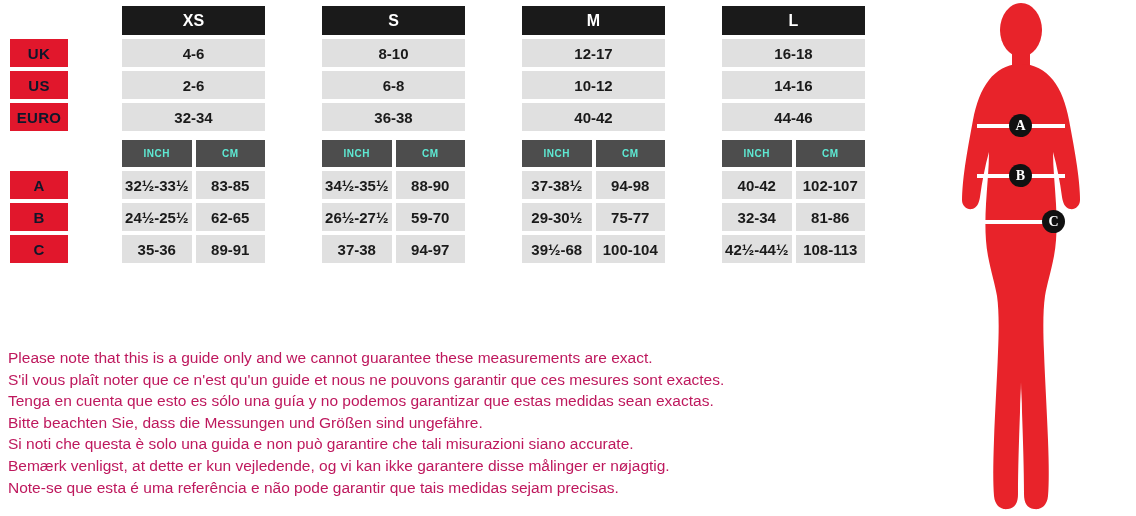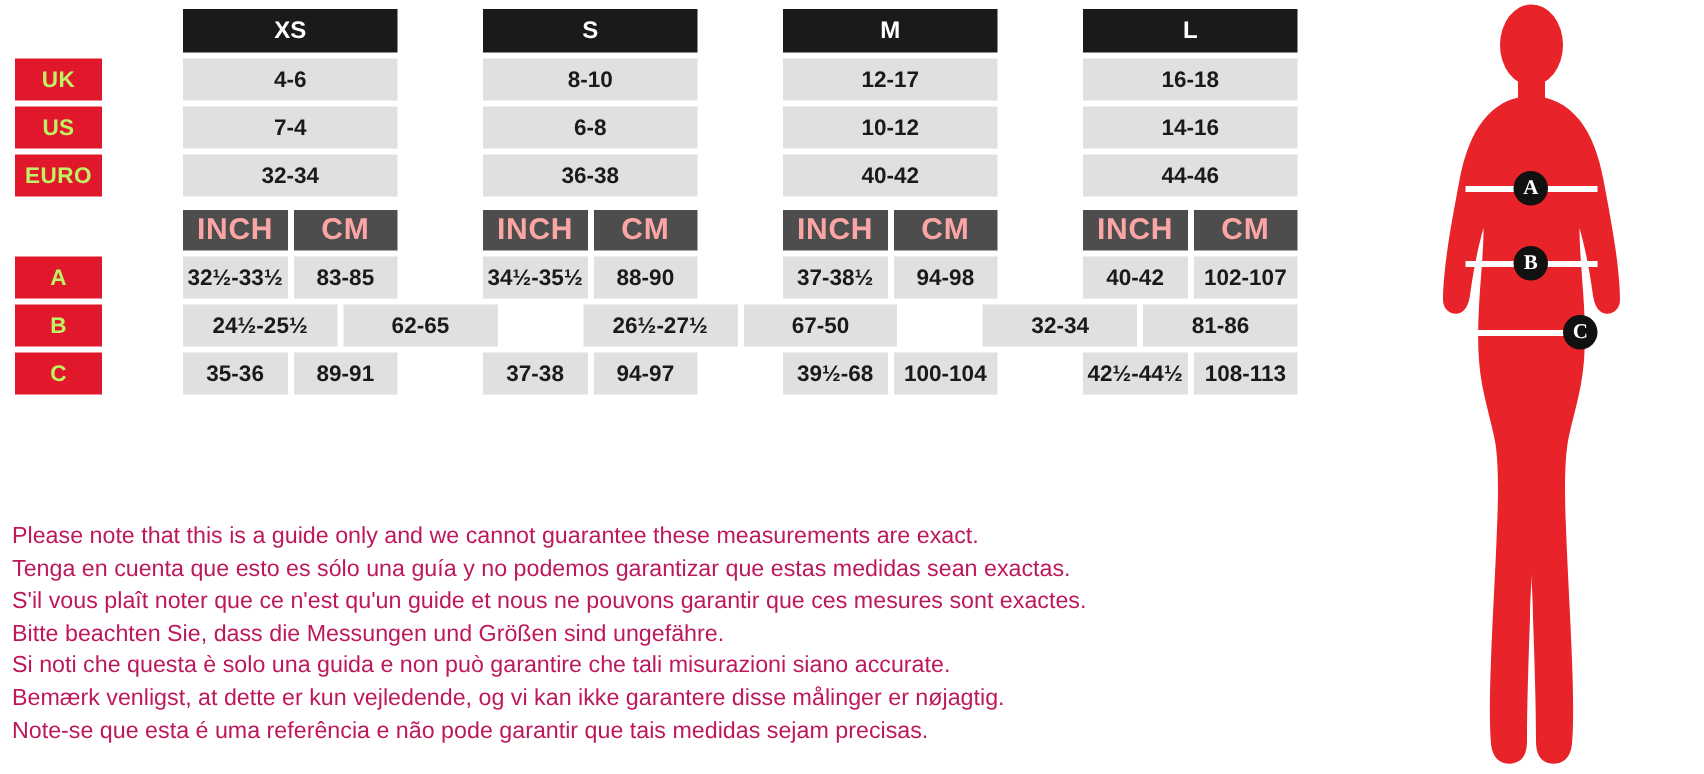--- a/index.html
+++ b/index.html
@@ -38,21 +38,21 @@
     margin-right: 6px;
     display: flex;
     align-items: center;
     justify-content: center;
     font-weight: bold;
     font-size: 15px;
     letter-spacing: .3px;
   }
   .rowlabel.red {
     background: #e1172c;
-    color: #bef264;
+    color: #0f172a;
     height: 28px;
   }
   .rowlabel.blank {
     background: transparent;
   }
   .group {
     flex: 1 1 0;
     margin-right: 9px;
     display: flex;
     padding-left: 48px;
@@ -70,23 +70,23 @@
     box-sizing: border-box;
   }
   .cell.head {
     background: #1a1a1a;
     color: #ffffff;
     height: 29px;
     font-size: 16px;
   }
   .cell.sub {
     background: #4d4d4d;
-    color: #fca5a5;
+    color: #5eead4;
     height: 27px;
-    font-size: 20px;
+    font-size: 10px;
     letter-spacing: .5px;
   }
   .cell.sub.left { margin-right: 4px; }
   .cell.grey {
     background: #e0e0e0;
     color: #1a1a1a;
   }
   .cell.grey.left { margin-right: 4px; }
   .spacer-row { height: 5px; }
 
@@ -163,21 +163,21 @@
           <div class="cell grey">12-17</div>
         </div>
       <div class="group">
           <div class="cell grey">16-18</div>
         </div>
     </div>
 
     <div class="sizecol-row">
       <div class="rowlabel red">US</div>
       <div class="group">
-          <div class="cell grey">7-4</div>
+          <div class="cell grey">2-6</div>
         </div>
       <div class="group">
           <div class="cell grey">6-8</div>
         </div>
       <div class="group">
           <div class="cell grey">10-12</div>
         </div>
       <div class="group">
           <div class="cell grey">14-16</div>
         </div>
@@ -242,21 +242,25 @@
     </div>
 
     <div class="sizecol-row">
       <div class="rowlabel red">B</div>
       <div class="group">
         <div class="cell grey left">24½-25½</div>
         <div class="cell grey">62-65</div>
       </div>
       <div class="group">
         <div class="cell grey left">26½-27½</div>
-        <div class="cell grey">67-50</div>
+        <div class="cell grey">59-70</div>
+      </div>
+      <div class="group">
+        <div class="cell grey left">29-30½</div>
+        <div class="cell grey">75-77</div>
       </div>
       <div class="group">
         <div class="cell grey left">32-34</div>
         <div class="cell grey">81-86</div>
       </div>
     </div>
 
     <div class="sizecol-row">
       <div class="rowlabel red">C</div>
       <div class="group">
@@ -274,22 +278,22 @@
       <div class="group">
         <div class="cell grey left">42½-44½</div>
         <div class="cell grey">108-113</div>
       </div>
     </div>
 
   </div>
 
   <div class="notes">
     <p>Please note that this is a guide only and we cannot guarantee these measurements are exact.</p>
+    <p>S'il vous plaît noter que ce n'est qu'un guide et nous ne pouvons garantir que ces mesures sont exactes.</p>
     <p>Tenga en cuenta que esto es sólo una guía y no podemos garantizar que estas medidas sean exactas.</p>
-    <p>S'il vous plaît noter que ce n'est qu'un guide et nous ne pouvons garantir que ces mesures sont exactes.</p>
     <p>Bitte beachten Sie, dass die Messungen und Größen sind ungefähre.</p>
     <p>Si noti che questa è solo una guida e non può garantire che tali misurazioni siano accurate.</p>
     <p>Bemærk venligst, at dette er kun vejledende, og vi kan ikke garantere disse målinger er nøjagtig.</p>
     <p>Note-se que esta é uma referência e não pode garantir que tais medidas sejam precisas.</p>
   </div>
 
   <div class="figure">
     <svg width="231" height="516" viewBox="0 0 231 516">
       <g fill="#e8232a">
 

